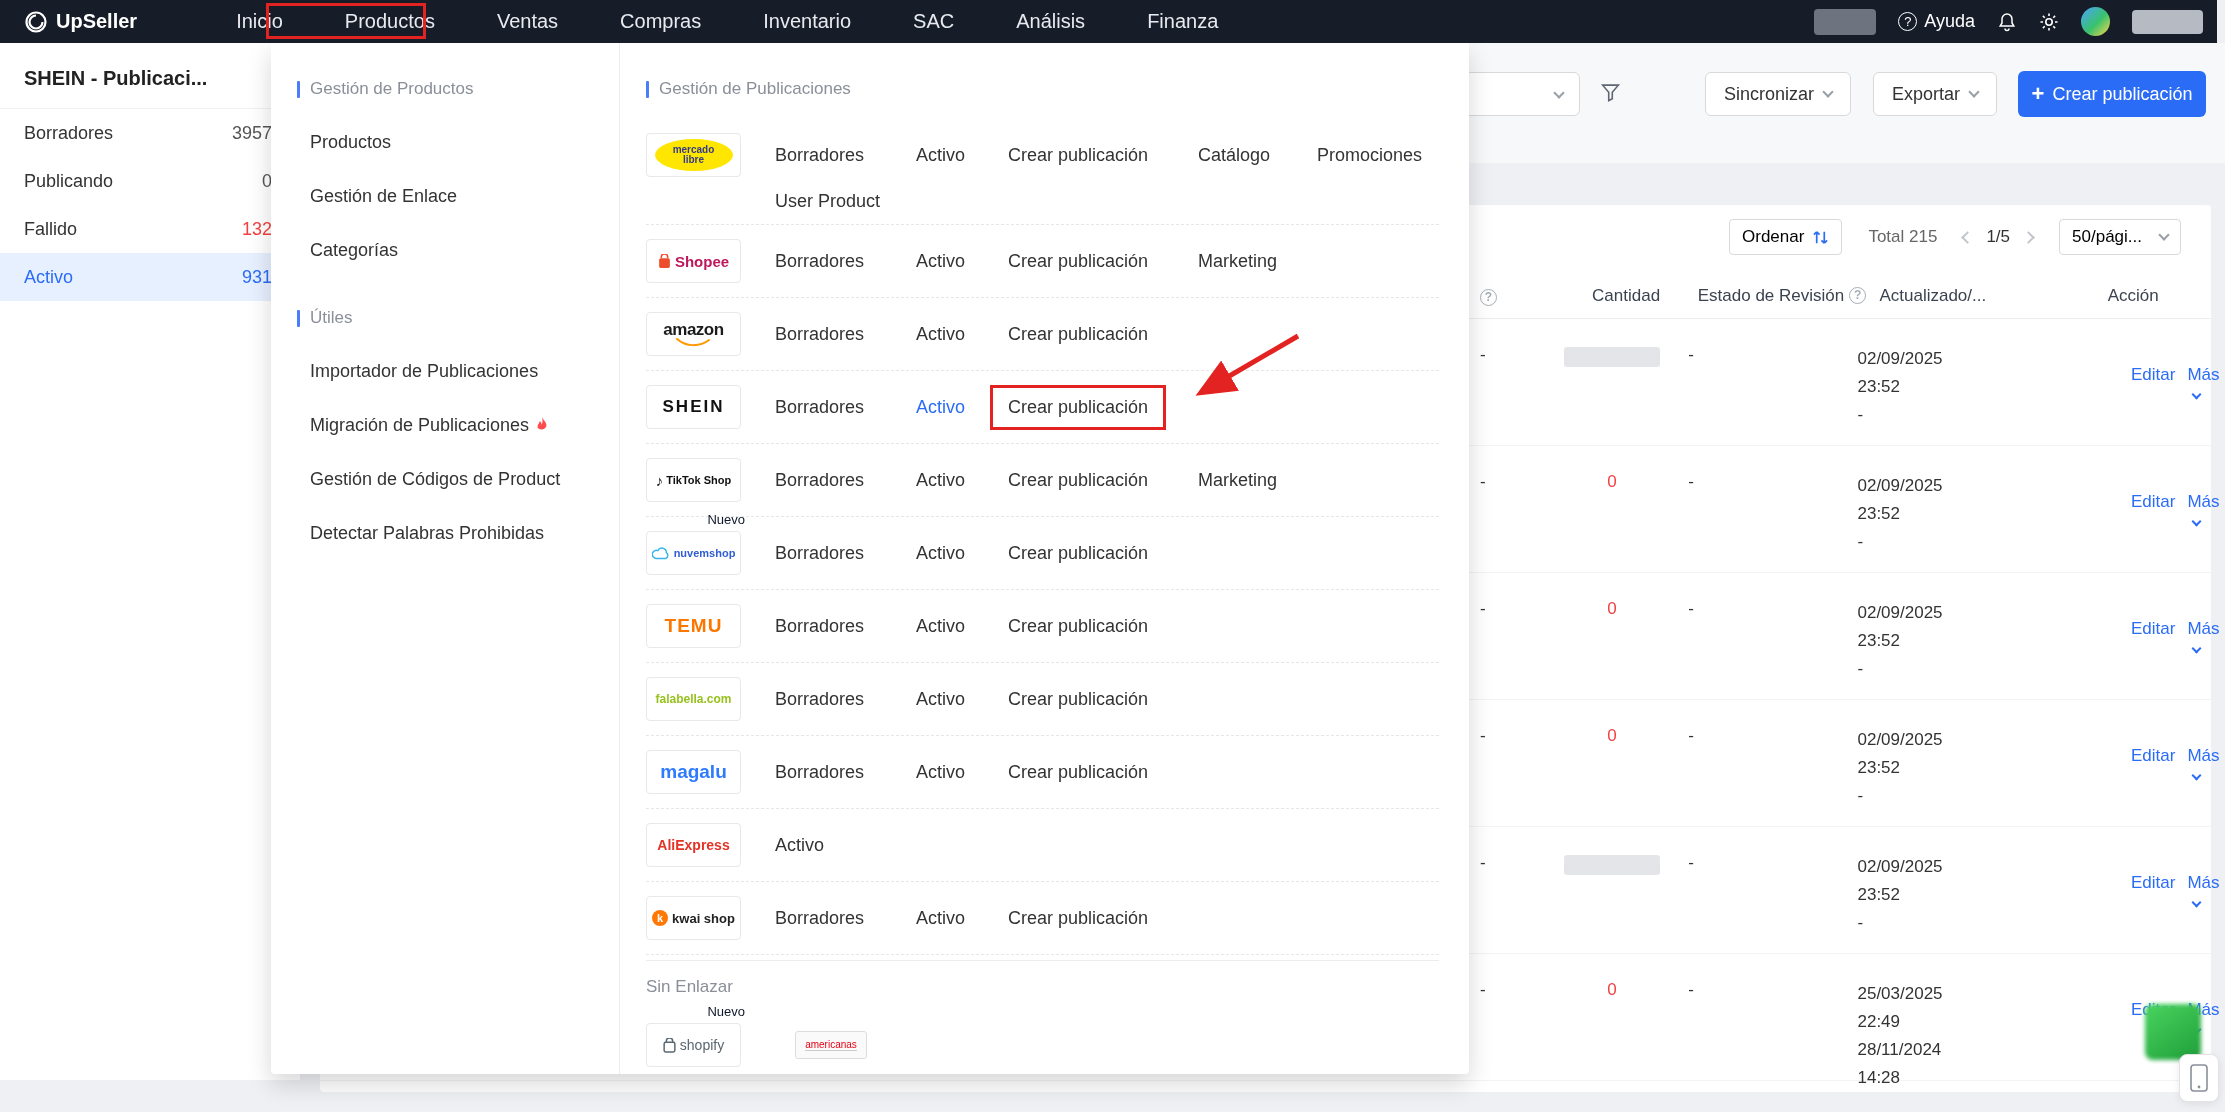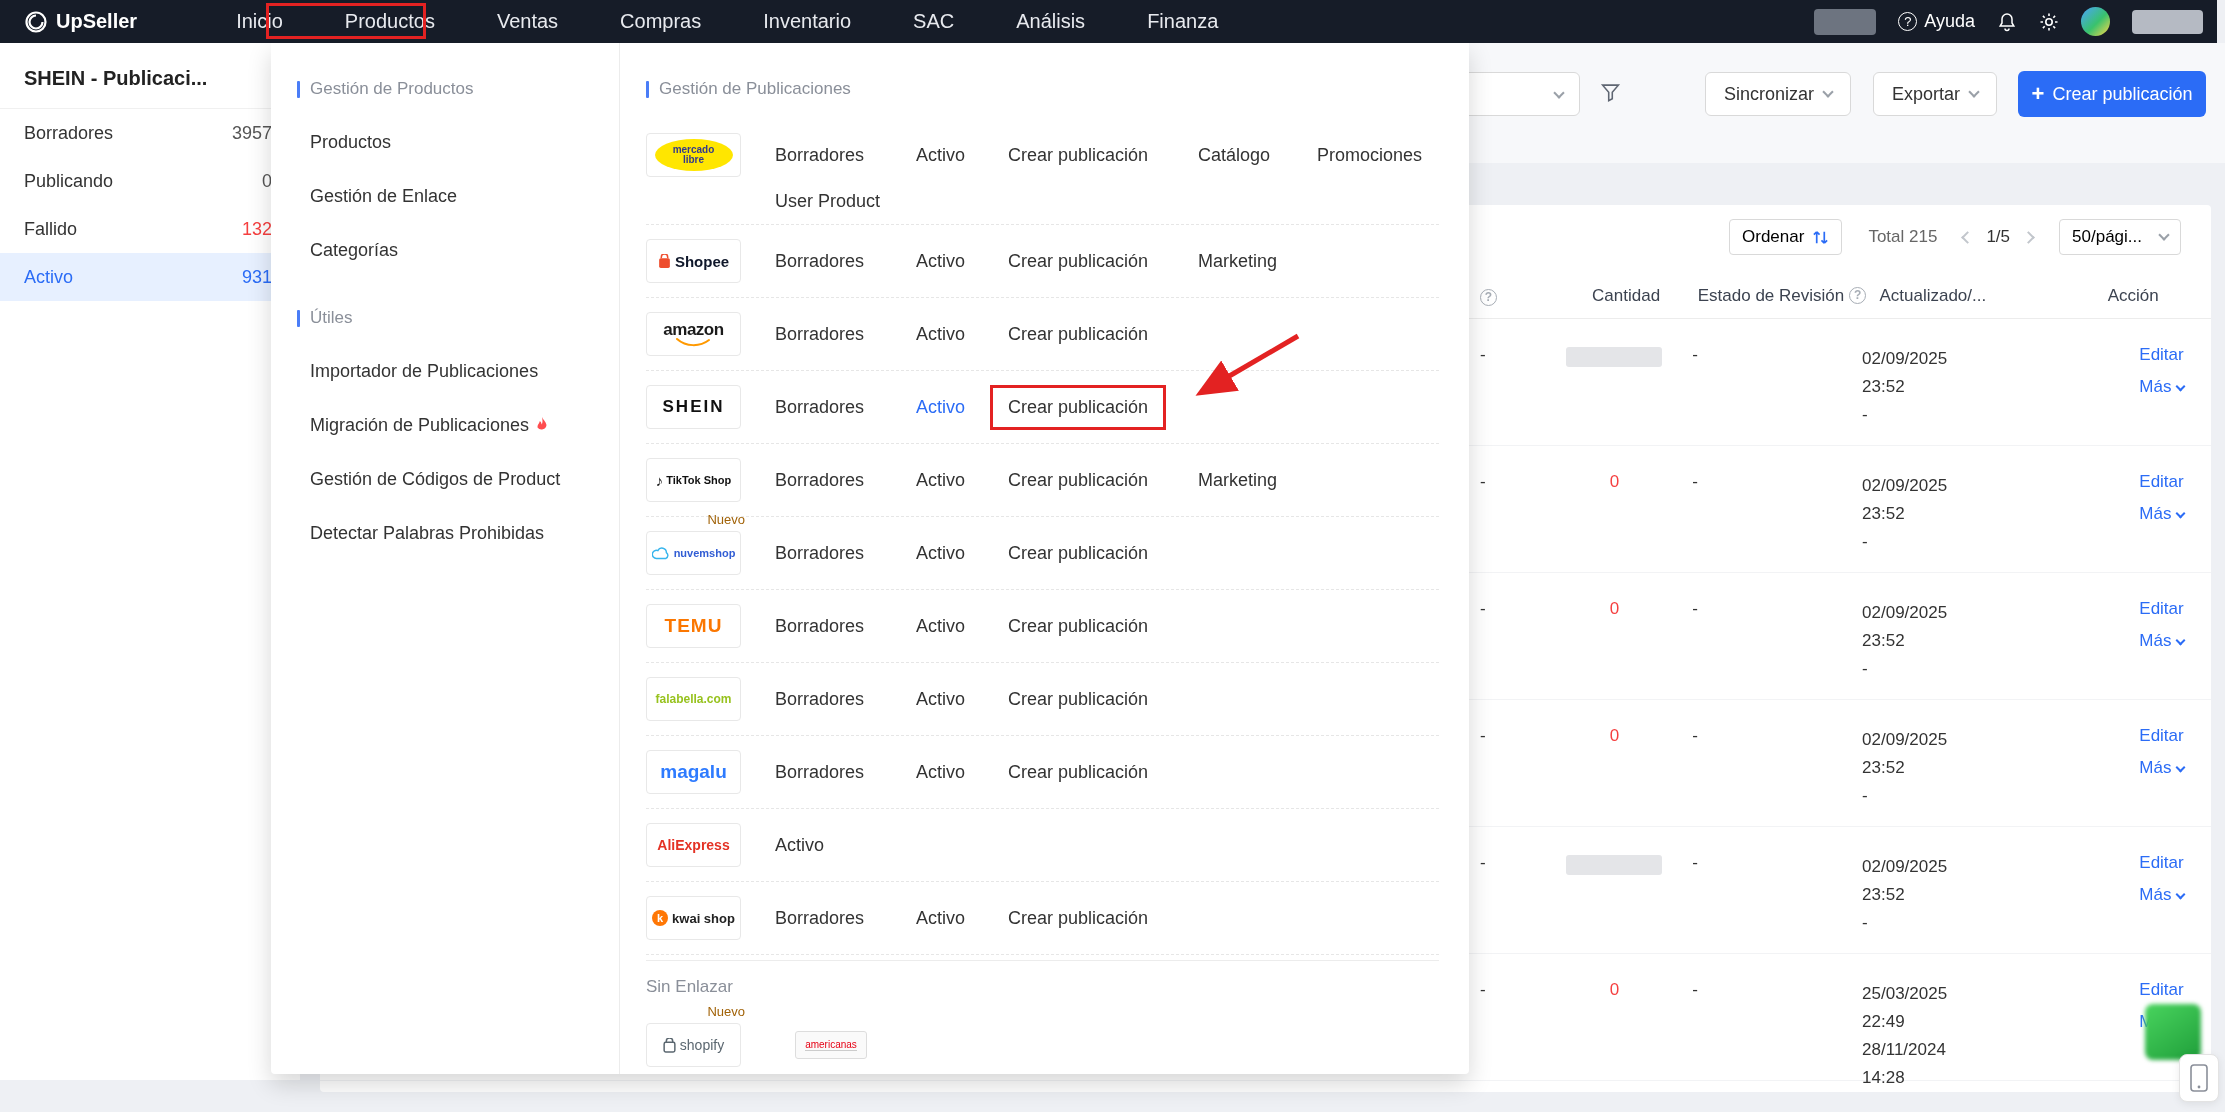--- a/index.html
+++ b/index.html
@@ -68,21 +68,21 @@
   .th-est { width: 200px; text-align: center; display: flex; align-items: center; justify-content: center; gap: 5px; }
   .th-act { width: 220px; }
   .th-acc { width: 120px; padding-left: 14px; }
   .qmark { display: inline-block; width: 17px; height: 17px; border: 1.5px solid #a7adb5; border-radius: 50%; color: #a7adb5; font-size: 12px; line-height: 14px; text-align: center; font-weight: bold; }
 
   .trow { display: flex; align-items: flex-start; border-bottom: 1px solid #f2f3f5; padding: 26px 0 0 1160px; height: 127px; font-size: 17px; color: #333; position: relative; }
   .td.c1 { width: 90px; }
   .td.c2 { width: 120px; text-align: center; }
   .td.c3 { width: 60px; text-align: center; }
   .td.c4 { margin-left: 140px; width: 220px; }
-  .td.c5 { width: 160px; padding-left: 80px; display: flex; flex-direction: column; gap: 12px; }
+  .td.c5 { width: 160px; padding-left: 80px; display: flex; flex-direction: row; gap: 12px; margin-top: 20px; }
   .dline { display: block; line-height: 28px; }
   .zero { color: #f53f3f; }
   .blur-pill { display: inline-block; width: 96px; height: 20px; background: #e4e5e8; border-radius: 3px; position: relative; top: 2px; }
   .alink { color: #2b6cf6; cursor: pointer; text-decoration: none; font-size: 17px; }
   .green-thumb { position: absolute; right: 10px; top: 50px; width: 56px; height: 56px; border-radius: 8px;
     background: linear-gradient(145deg, #49d45e, #1f9e3a); filter: blur(2px); }
 
   
   .panel {
     position: absolute; left: 271px; top: 43px; width: 1198px; height: 1031px;
@@ -96,40 +96,40 @@
   .sec-header::before { content: ""; width: 3px; height: 17px; background: #4a7df7; margin-right: 10px; border-radius: 1px; }
   .pm-item { font-size: 18px; color: #333; margin: 33px 0 0 13px; cursor: pointer; display: flex; align-items: center; gap: 6px; }
   .util-header { margin-top: 47px; }
 
   .prows { margin-top: 22px; }
   .prow { display: flex; align-items: center; height: 73px; border-bottom: 1px dashed #e6e6e6; }
   .prow-ml { height: 104px; flex-wrap: wrap; align-content: center; padding: 6px 0; }
   .prow-ml .ml-line2 { width: 100%; margin: 14px 0 0 129px; font-size: 18px; color: #333; cursor: pointer; }
   .logo-wrap { position: relative; margin-right: 34px; }
   .logo-box { width: 95px; height: 44px; border: 1px solid #e8e8e8; border-radius: 4px; display: flex; align-items: center; justify-content: center; background: #fff; cursor: pointer; overflow: hidden; }
-  .nuevo { position: absolute; top: -19px; right: -4px; color: #a16207; font-size: 13px; }
+  .nuevo { position: absolute; top: -19px; right: -4px; color: #0f172a; font-size: 13px; }
   .plinks { display: flex; align-items: center; }
   .lk { font-size: 18px; color: #333; cursor: pointer; }
   .lk.w1 { width: 141px; }
   .lk.w2 { width: 92px; }
   .lk.w3 { width: 190px; }
   .lk.w4 { width: 119px; }
   .lk-blue { color: #2b6cf6; }
   .red-box { display: inline-block; border: 3px solid #e32222; padding: 9px 15px; margin: -12px -18px; }
 
   .sin-sep { border-top: 1px solid #ececec; margin-top: 5px; }
   .sin-title { color: #8a8f99; font-size: 17px; margin-top: 16px; }
   .sin-logos { display: flex; align-items: center; gap: 20px; margin-top: 26px; }
   .amer-box { width: 72px; height: 28px; border: 1px solid #ddd; border-radius: 3px; display: flex; align-items: center; justify-content: center; background: #fafafa; cursor: pointer; }
   .amer-text { font-size: 10px; color: #e60014; border-bottom: 1px solid #ccc; }
 
   
   .ml-oval { width: 78px; height: 32px; background: #ffe600; border-radius: 50%; display: flex; align-items: center; justify-content: center; }
   .ml-text { font-size: 10px; font-weight: bold; color: #333a8c; text-align: center; line-height: 1.05; width: 50px; }
-  .shopee-text { color: #0f172a; font-weight: bold; font-size: 15px; margin-left: 4px; }
+  .shopee-text { color: #be185d; font-weight: bold; font-size: 15px; margin-left: 4px; }
   .amazon-wrap { display: flex; flex-direction: column; align-items: center; }
   .amazon-text { font-weight: bold; font-size: 17px; color: #1b1b1b; letter-spacing: -0.5px; line-height: 1; }
   .shein-text { font-weight: 800; font-size: 17px; letter-spacing: 2px; color: #111; }
   .tiktok-text { font-size: 11px; font-weight: bold; color: #111; margin-left: 3px; }
   .nuvem-text { font-size: 11px; font-weight: bold; color: #315dd4; margin-left: 4px; }
   .temu-text { font-size: 19px; font-weight: 800; color: #fb7701; letter-spacing: 1px; }
   .fala-text { font-size: 12px; font-weight: bold; color: #97c21e; }
   .magalu-text { font-size: 19px; font-weight: 800; color: #2e7bff; }
   .ali-text { font-size: 14px; font-weight: bold; color: #e43225; }
   .kwai-ic { width: 16px; height: 16px; border-radius: 50%; background: #ff7705; color: #fff; font-size: 11px; font-weight: bold; display: inline-flex; align-items: center; justify-content: center; }

